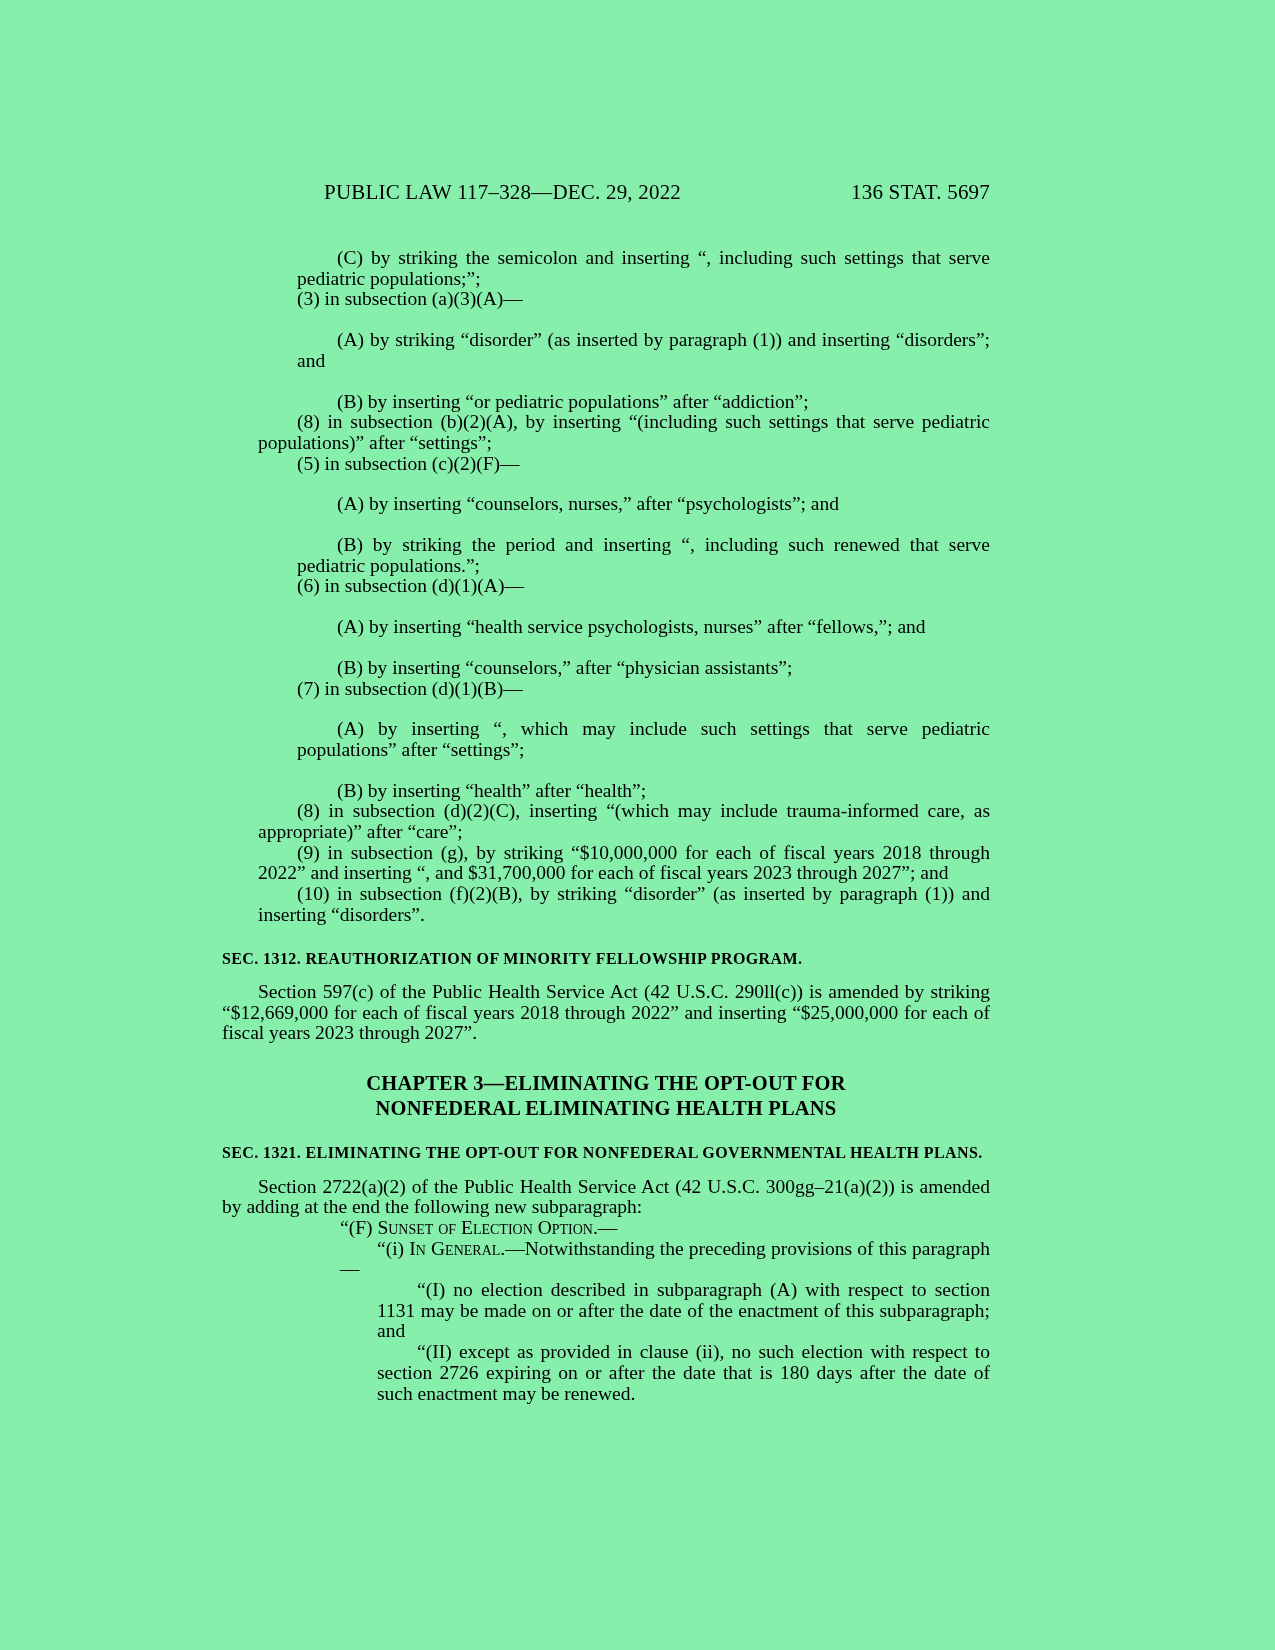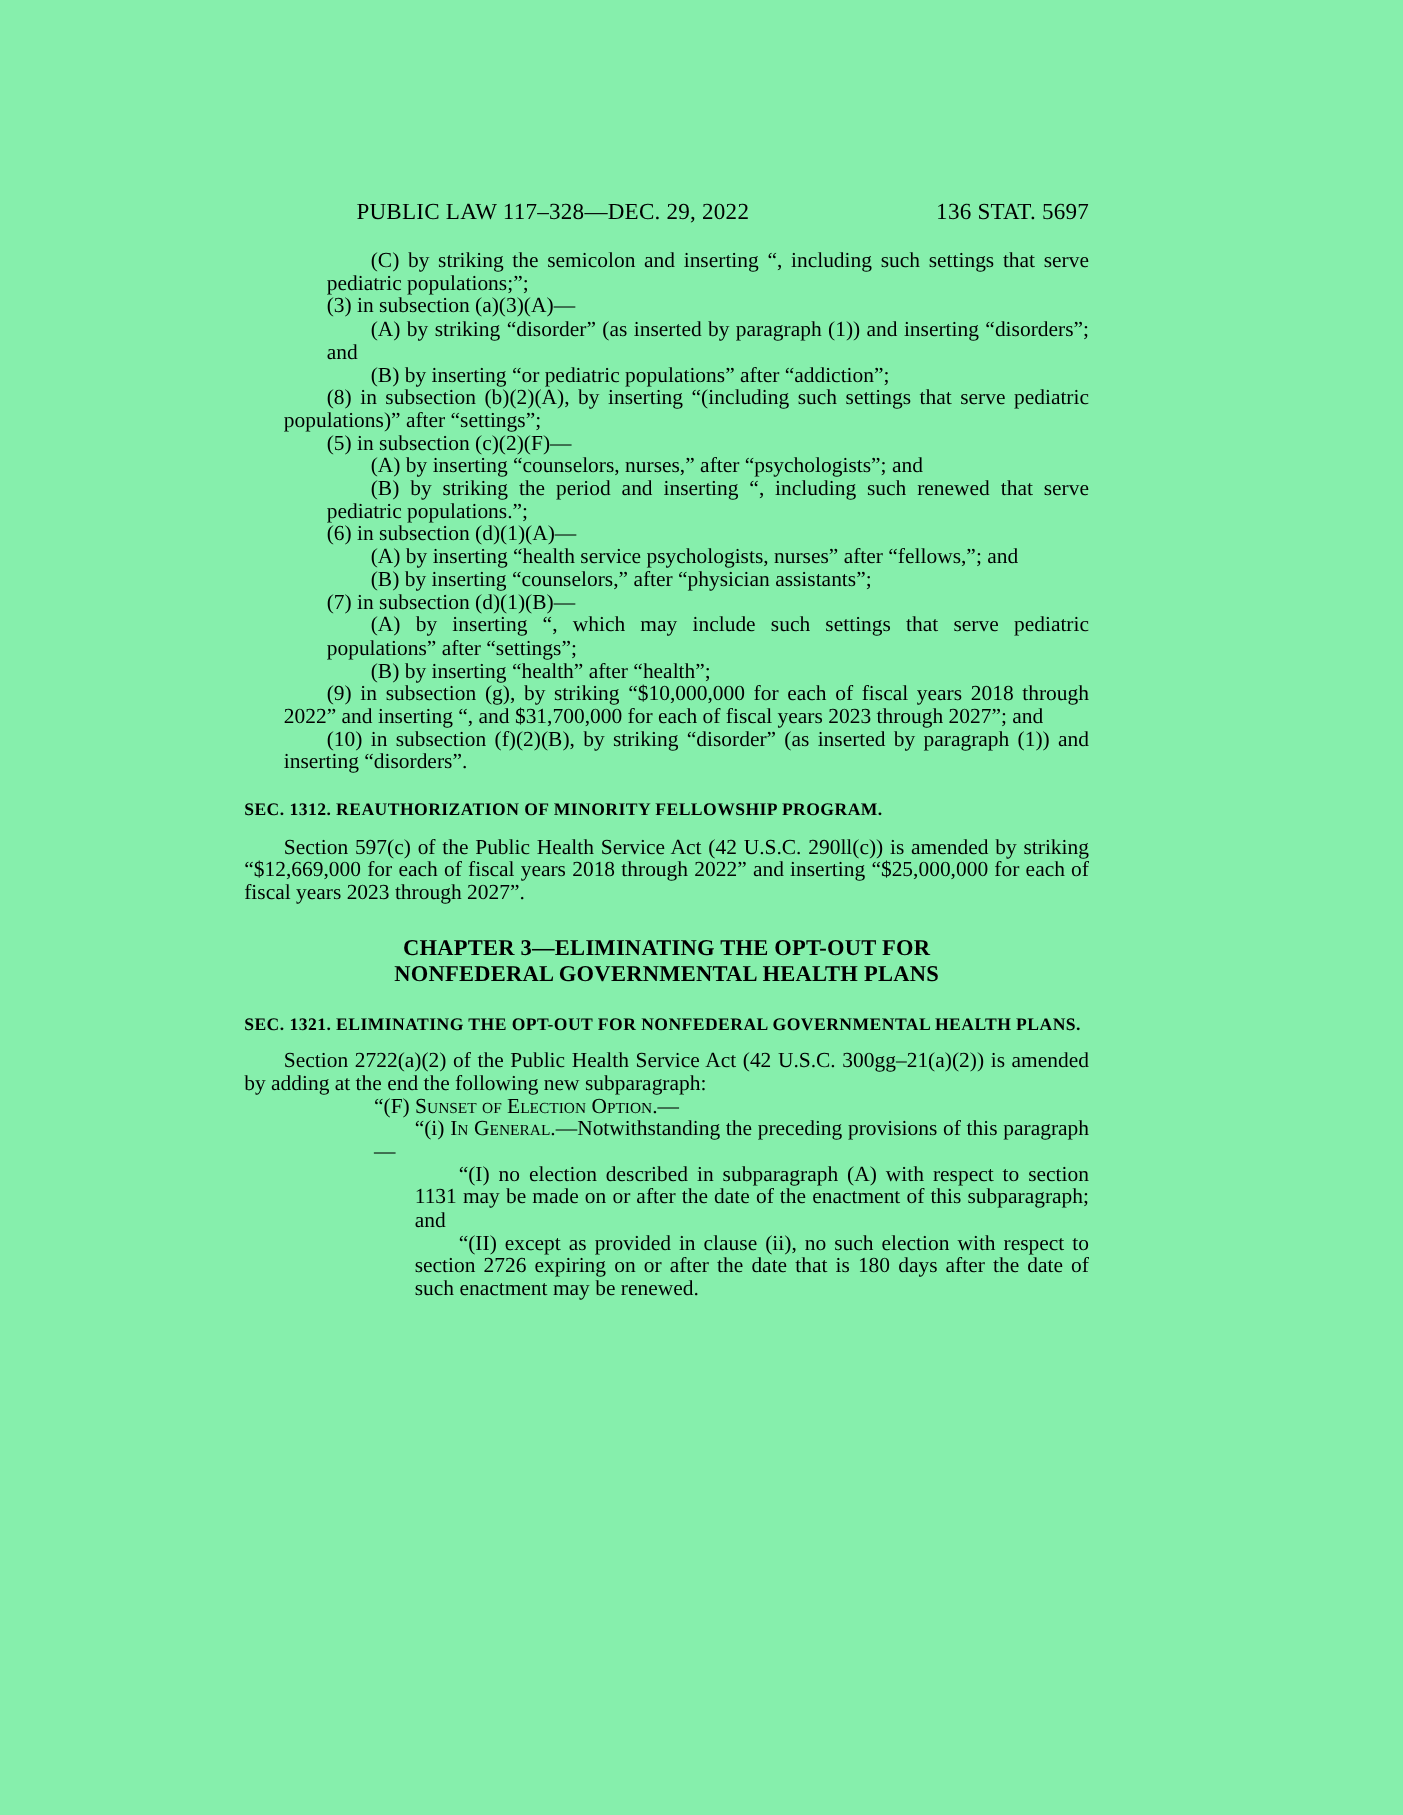--- a/index.html
+++ b/index.html
@@ -33,21 +33,21 @@
   .content {
     position: absolute;
     top: 228px;
     left: 222px;
     width: 768px;
     font-size: 19.5px;
     line-height: 20.7px;
     text-align: justify;
   }
   .par.l1 { padding-left: 36px; text-indent: 39px; }
-  .par.l2 { padding-left: 75px; text-indent: 40px; }
+  .par.l2 { padding-left: 75px; text-indent: 40px; margin-top: 20px; }
   .sec-heading {
     font-size: 16px;
     line-height: 20.4px;
     font-weight: bold;
     letter-spacing: 0.4px;
     margin: 23px 0 13px 0;
     text-align: justify;
   }
   .sec-heading.hang { padding-left: 118px; text-indent: -118px; }
   .body-par { text-indent: 36px; }
@@ -85,31 +85,32 @@
         <div class="par l1">(8) in subsection (b)(2)(A), by inserting “(including such settings that serve pediatric populations)” after “settings”;</div>
         <div class="par l1">(5) in subsection (c)(2)(F)—</div>
         <div class="par l2">(A) by inserting “counselors, nurses,” after “psychologists”; and</div>
         <div class="par l2">(B) by striking the period and inserting “, including such renewed that serve pediatric populations.”;</div>
         <div class="par l1">(6) in subsection (d)(1)(A)—</div>
         <div class="par l2">(A) by inserting “health service psychologists, nurses” after “fellows,”; and</div>
         <div class="par l2">(B) by inserting “counselors,” after “physician assistants”;</div>
         <div class="par l1">(7) in subsection (d)(1)(B)—</div>
         <div class="par l2">(A) by inserting “, which may include such settings that serve pediatric populations” after “settings”;</div>
         <div class="par l2">(B) by inserting “health” after “health”;</div>
+        <div class="par l1">(8) in subsection (d)(2)(C), inserting “(which may include trauma-informed care, as appropriate)” after “care”;</div>
         <div class="par l1">(9) in subsection (g), by striking “$10,000,000 for each of fiscal years 2018 through 2022” and inserting “, and $31,700,000 for each of fiscal years 2023 through 2027”; and</div>
         <div class="par l1">(10) in subsection (f)(2)(B), by striking “disorder” (as inserted by paragraph (1)) and inserting “disorders”.</div>
       </div>
 
     <div class="sec-heading">SEC. 1312. REAUTHORIZATION OF MINORITY FELLOWSHIP PROGRAM.</div>
 
     <div class="body-par">Section 597(c) of the Public Health Service Act (42 U.S.C. 290ll(c)) is amended by striking “$12,669,000 for each of fiscal years 2018 through 2022” and inserting “$25,000,000 for each of fiscal years 2023 through 2027”.</div>
 
     <div class="chapter">
       <span class="chapter-line">CHAPTER 3—ELIMINATING THE OPT-OUT FOR</span>
-      <span class="chapter-line">NONFEDERAL GOVERNMENTAL HEALTH PLANS</span>
+      <span class="chapter-line">NONFEDERAL ELIMINATING HEALTH PLANS</span>
     </div>
 
     <div class="sec-heading hang">SEC. 1321. ELIMINATING THE OPT-OUT FOR NONFEDERAL GOVERNMENTAL HEALTH PLANS.</div>
 
     <div class="body-par">Section 2722(a)(2) of the Public Health Service Act (42 U.S.C. 300gg–21(a)(2)) is amended by adding at the end the following new subparagraph:</div>
 
     <div class="q-f"><span>“(F) </span><span class="sc">Sunset of Election Option</span><span>.—</span></div>
 
     <div class="q-i"><span>“(i) </span><span class="sc">In General</span><span>.—Notwithstanding the preceding provisions of this paragraph—</span></div>
 

